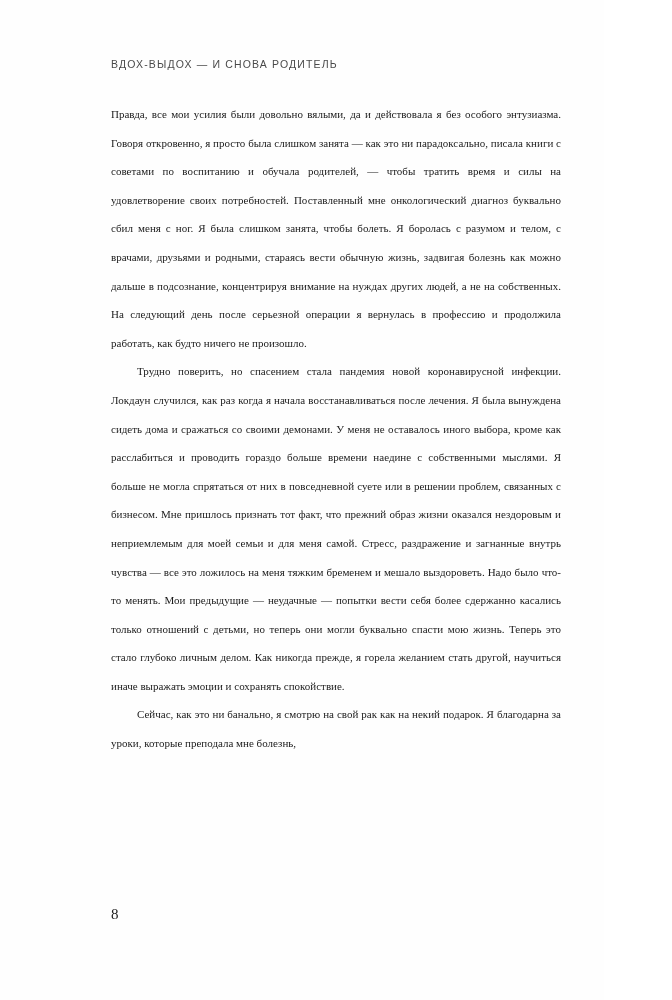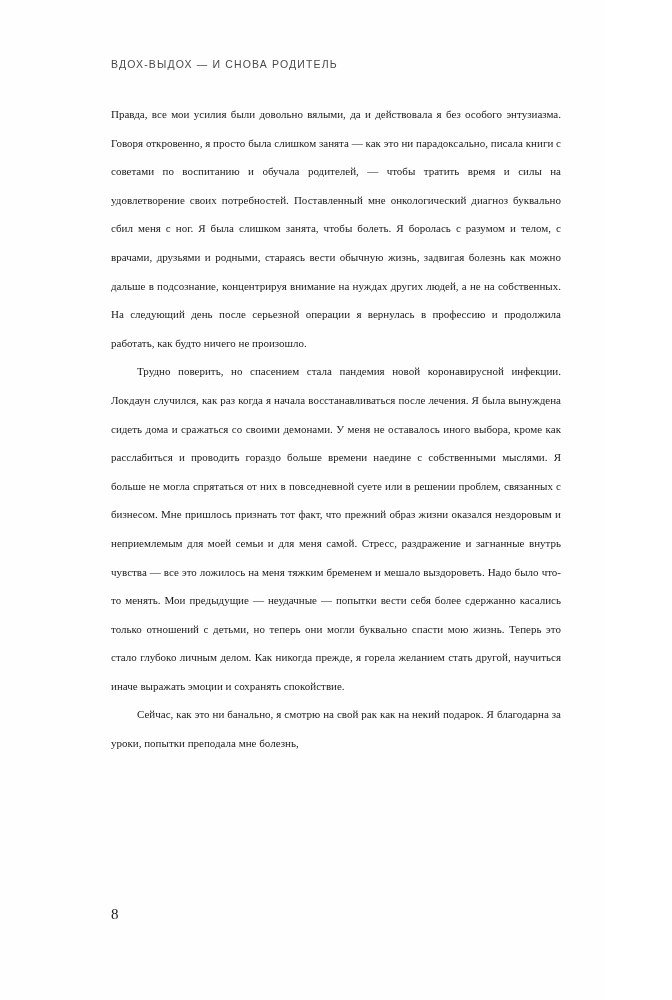--- a/index.html
+++ b/index.html
@@ -64,18 +64,18 @@
 </head>
 <body>
 
 <div class="page">
 
   <div class="running-head">Вдох-выдох — и снова родитель</div>
 
   <div class="body-text">
     <p class="first">Правда, все мои усилия были довольно вялыми, да и действовала я без особого энтузиазма. Говоря откровенно, я просто была слишком занята — как это ни парадоксально, писала книги с советами по воспитанию и обучала родителей, — чтобы тратить время и силы на удовлетворение своих потребностей. Поставленный мне онкологический диагноз буквально сбил меня с ног. Я была слишком занята, чтобы болеть. Я боролась с разумом и телом, с врачами, друзьями и родными, стараясь вести обычную жизнь, задвигая болезнь как можно дальше в подсознание, концентрируя внимание на нуждах других людей, а не на собственных. На следующий день после серьезной операции я вернулась в профессию и продолжила работать, как будто ничего не произошло.</p>
     <p>Трудно поверить, но спасением стала пандемия новой коронавирусной инфекции. Локдаун случился, как раз когда я начала восстанавливаться после лечения. Я была вынуждена сидеть дома и сражаться со своими демонами. У меня не оставалось иного выбора, кроме как расслабиться и проводить гораздо больше времени наедине с собственными мыслями. Я больше не могла спрятаться от них в повседневной суете или в решении проблем, связанных с бизнесом. Мне пришлось признать тот факт, что прежний образ жизни оказался нездоровым и неприемлемым для моей семьи и для меня самой. Стресс, раздражение и загнанные внутрь чувства — все это ложилось на меня тяжким бременем и мешало выздороветь. Надо было что-то менять. Мои предыдущие — неудачные — попытки вести себя более сдержанно касались только отношений с детьми, но теперь они могли буквально спасти мою жизнь. Теперь это стало глубоко личным делом. Как никогда прежде, я горела желанием стать другой, научиться иначе выражать эмоции и сохранять спокойствие.</p>
-    <p>Сейчас, как это ни банально, я смотрю на свой рак как на некий подарок. Я благодарна за уроки, попытки преподала мне болезнь,</p>
+    <p>Сейчас, как это ни банально, я смотрю на свой рак как на некий подарок. Я благодарна за уроки, которые преподала мне болезнь,</p>
   </div>
 
   <div class="folio">8</div>
 
 </div>
 
 </body></html>

